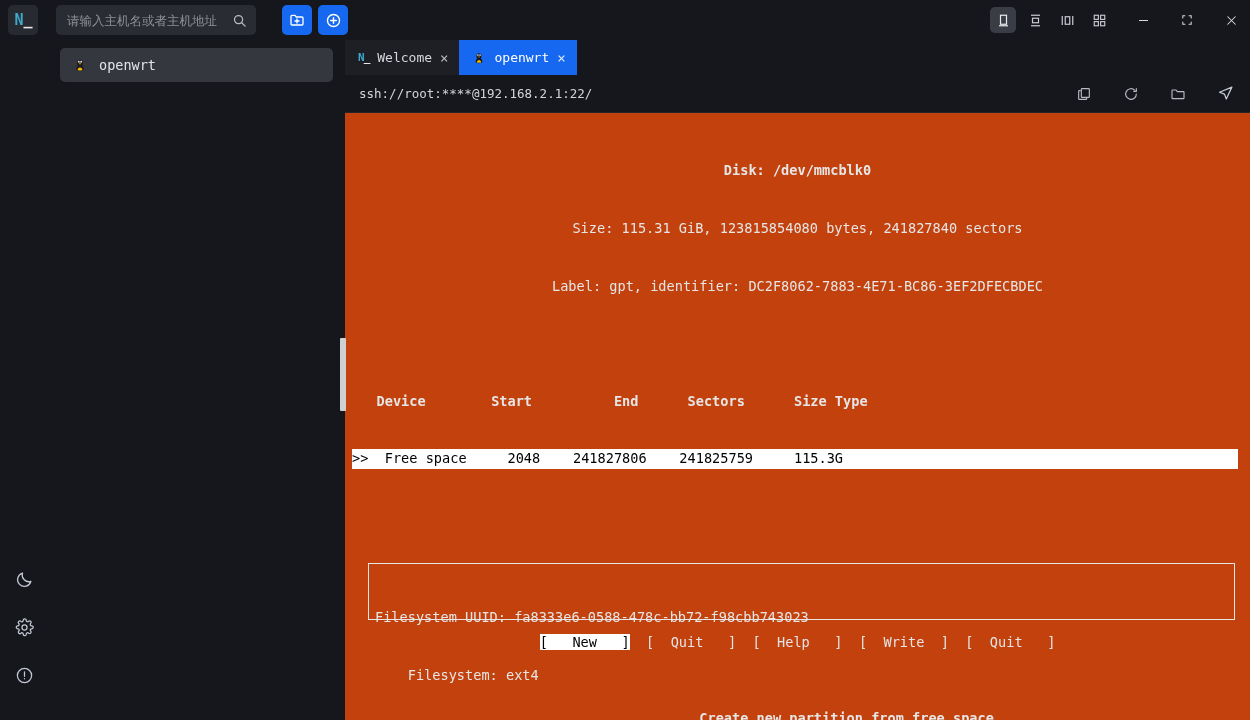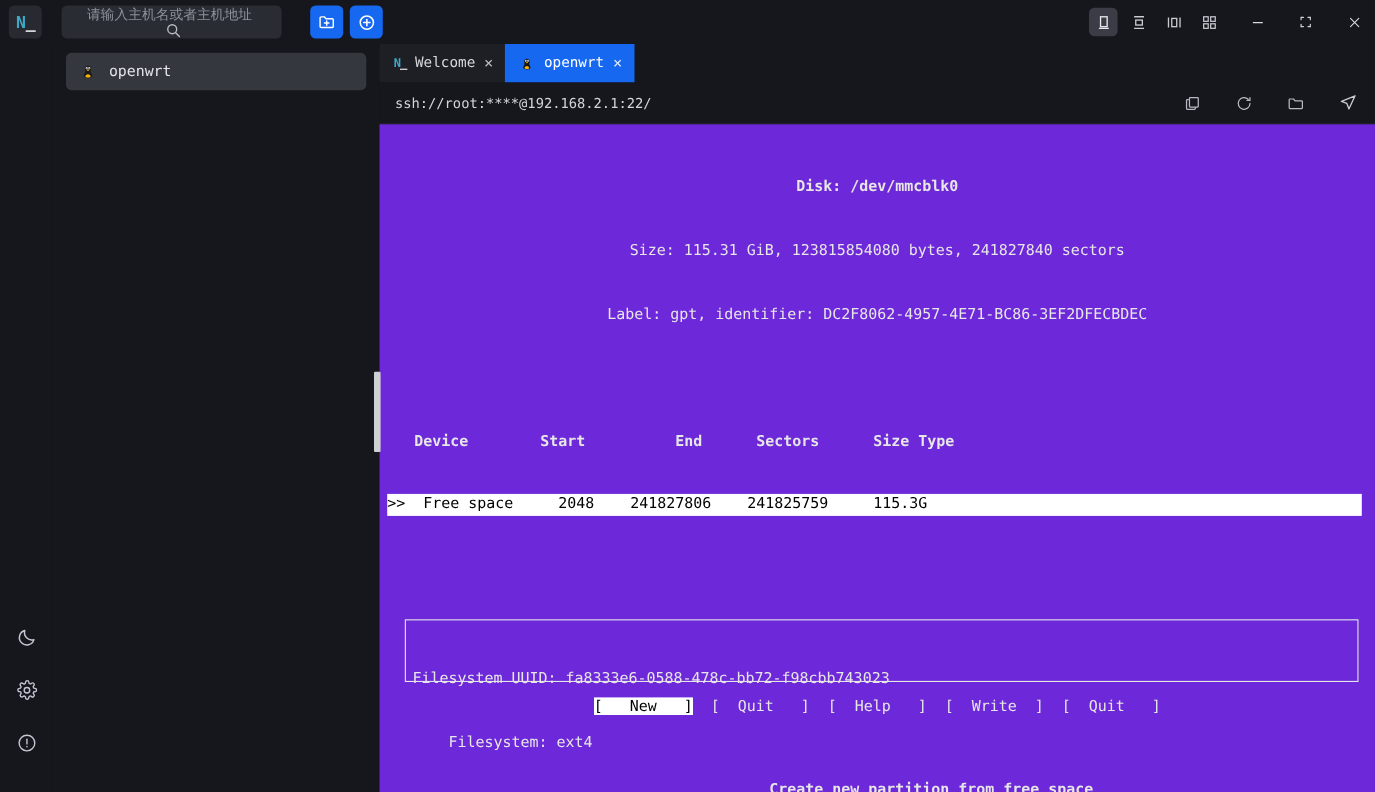--- a/index.html
+++ b/index.html
@@ -28,21 +28,20 @@
     letter-spacing: -1px;
   }
   .logo .n { color: #3fa9c9; }
   .logo .u { color: #e8e8ea; margin-left: 1px; }
 
   .searchwrap {
     width: 200px; height: 30px; margin-left: 12px;
     background: #2a2c33; border-radius: 5px;
     display: flex; align-items: center;
     padding: 0 9px 0 11px;
-    flex-direction: column;
   }
   .searchwrap input {
     flex: 1; background: transparent; border: none; outline: none;
     color: #cfd1d6; font-size: 12.5px;
     font-family: "DejaVu Sans", sans-serif;
   }
   .searchwrap input::placeholder { color: #8d9099; }
   .icon-svg { display: block; }
 
   .bluebtn {
@@ -126,21 +125,21 @@
     flex: 1; color: #d3d5da; font-size: 12.5px;
     font-family: "DejaVu Sans Mono", monospace;
     background: transparent; border: none; outline: none;
   }
   .addrbtn {
     width: 26px; height: 26px; display: flex;
     align-items: center; justify-content: center; cursor: pointer;
   }
 
   
-  .termwrap { flex: 1; position: relative; background: #6d28d9; min-height: 0; }
+  .termwrap { flex: 1; position: relative; background: #c2410c; min-height: 0; }
   .scrollbar {
     position: absolute; left: -5px; top: 225px;
     width: 6px; height: 73px; background: #cfd0d2; border-radius: 1px;
   }
   .term {
     position: absolute; inset: 0;
     font-family: "DejaVu Sans Mono", monospace;
     font-size: 13.6px; line-height: 19.2px;
     color: #e6e6e6; white-space: pre;
     padding: 10px 0 0 0;
@@ -379,21 +378,21 @@
           </span>
         </div>
       </div>
 
       <div class="termwrap">
         <div class="scrollbar"></div>
 
         <div class="term">
           <span class="ln center b">Disk: /dev/mmcblk0</span>
           <span class="ln center">Size: 115.31 GiB, 123815854080 bytes, 241827840 sectors</span>
-          <span class="ln center">Label: gpt, identifier: DC2F8062-4957-4E71-BC86-3EF2DFECBDEC</span>
+          <span class="ln center">Label: gpt, identifier: DC2F8062-7883-4E71-BC86-3EF2DFECBDEC</span>
           <span class="ln"></span>
           <span class="ln hdrrow">   Device        Start          End      Sectors      Size Type</span>
           <span class="rowsel">&gt;&gt;  Free space     2048    241827806    241825759     115.3G</span>
 
           <div class="fsbox">
             <span class="ln">Filesystem UUID: fa8333e6-0588-478c-bb72-f98cbb743023</span>
             <span class="ln">    Filesystem: ext4</span>
           </div>
 
           <div class="menurow"><span class="inv">[   New   ]</span><span>  </span><span>[  Quit   ]</span><span>  </span><span>[  Help   ]</span><span>  </span><span>[  Write  ]</span><span>  </span><span>[  Quit   ]</span></div>

